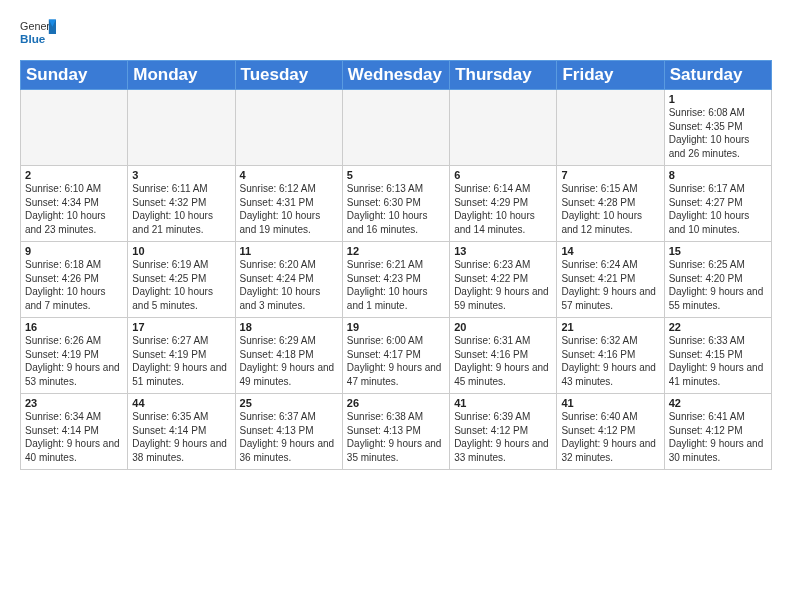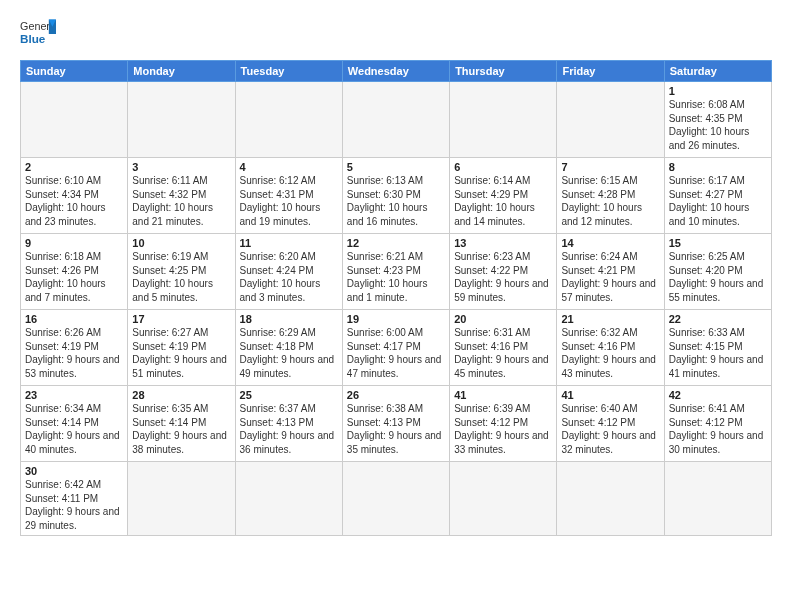--- a/index.html
+++ b/index.html
@@ -44,21 +44,21 @@
       color: #555;
     }
     .calendar {
       width: 100%;
       border-collapse: collapse;
       table-layout: fixed;
     }
     .calendar th {
       background: #3a7bd5;
       color: #fff;
-      font-size: 11px;
+      font-size: 17px;
       font-weight: bold;
       padding: 4px 5px;
       text-align: left;
       border: 1px solid #5a9be0;
     }
     .calendar td {
       border: 1px solid #ccc;
       vertical-align: top;
       padding: 3px 4px;
       font-size: 8.5px;
@@ -287,21 +287,21 @@
         </tr>
         <tr>
           <td>
             <span class="day-number">23</span>
             <div class="day-info">Sunrise: 6:34 AM
 Sunset: 4:14 PM
 Daylight: 9 hours
 and 40 minutes.</div>
           </td>
           <td>
-            <span class="day-number">28</span>
+            <span class="day-number">44</span>
             <div class="day-info">Sunrise: 6:35 AM
 Sunset: 4:14 PM
 Daylight: 9 hours
 and 38 minutes.</div>
           </td>
           <td>
             <span class="day-number">25</span>
             <div class="day-info">Sunrise: 6:37 AM
 Sunset: 4:13 PM
 Daylight: 9 hours
@@ -328,31 +328,16 @@
 Daylight: 9 hours
 and 32 minutes.</div>
           </td>
           <td>
             <span class="day-number">42</span>
             <div class="day-info">Sunrise: 6:41 AM
 Sunset: 4:12 PM
 Daylight: 9 hours
 and 30 minutes.</div>
           </td>
-        </tr>
-        <tr>
-          <td class="last-row">
-            <span class="day-number">30</span>
-            <div class="day-info">Sunrise: 6:42 AM
-Sunset: 4:11 PM
-Daylight: 9 hours
-and 29 minutes.</div>
-          </td>
-          <td class="empty last-row"></td>
-          <td class="empty last-row"></td>
-          <td class="empty last-row"></td>
-          <td class="empty last-row"></td>
-          <td class="empty last-row"></td>
-          <td class="empty last-row"></td>
         </tr>
       </tbody>
   </table>
 </div>
 
 </body></html>

